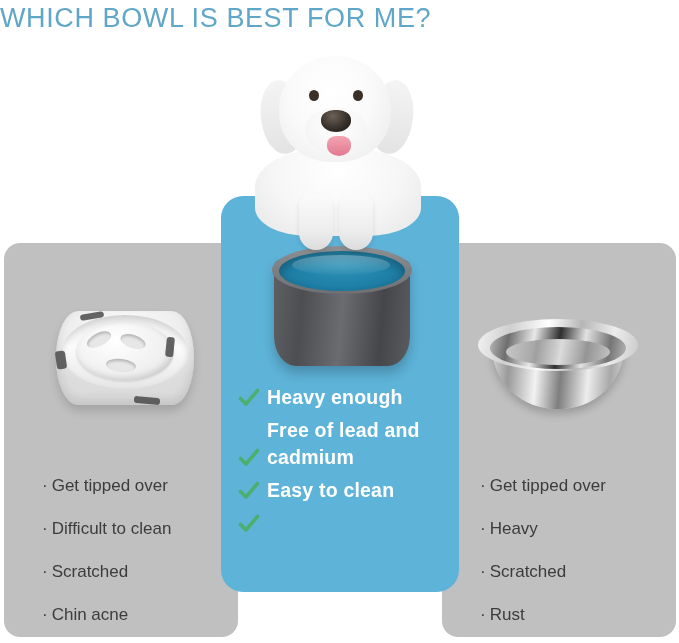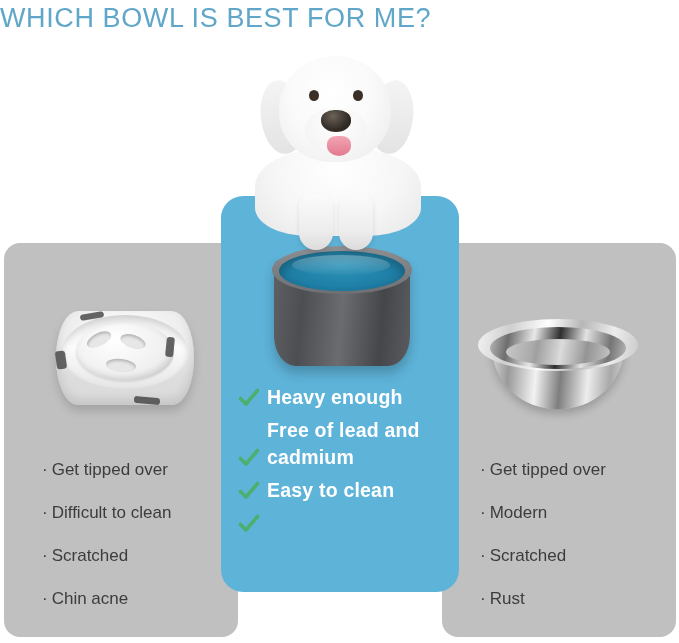--- a/index.html
+++ b/index.html
@@ -304,20 +304,21 @@
     top: 216px;
     left: 38px;
     width: 190px;
   }
   .con-item {
     color: #3c3c3c;
     font-size: 17px;
     line-height: 22px;
     margin-bottom: 21px;
     white-space: nowrap;
+    margin-top: 16px;
   }
   .con-item .dot {
     display: inline-block;
     margin-right: 4px;
   }
 </style>
 </head>
 <body>
 
 <div class="stage">
@@ -362,21 +363,21 @@
         <div class="sb-rim"></div>
         <div class="sb-inner"></div>
         <div class="sb-inner-lo"></div>
       </div>
     </div>
     <div class="cons">
       <div class="con-item">
         <span class="dot">·</span><span>Get tipped over</span>
       </div>
       <div class="con-item">
-        <span class="dot">·</span><span>Modern</span>
+        <span class="dot">·</span><span>Heavy</span>
       </div>
       <div class="con-item">
         <span class="dot">·</span><span>Scratched</span>
       </div>
       <div class="con-item">
         <span class="dot">·</span><span>Rust</span>
       </div>
     </div>
   </div>
 

